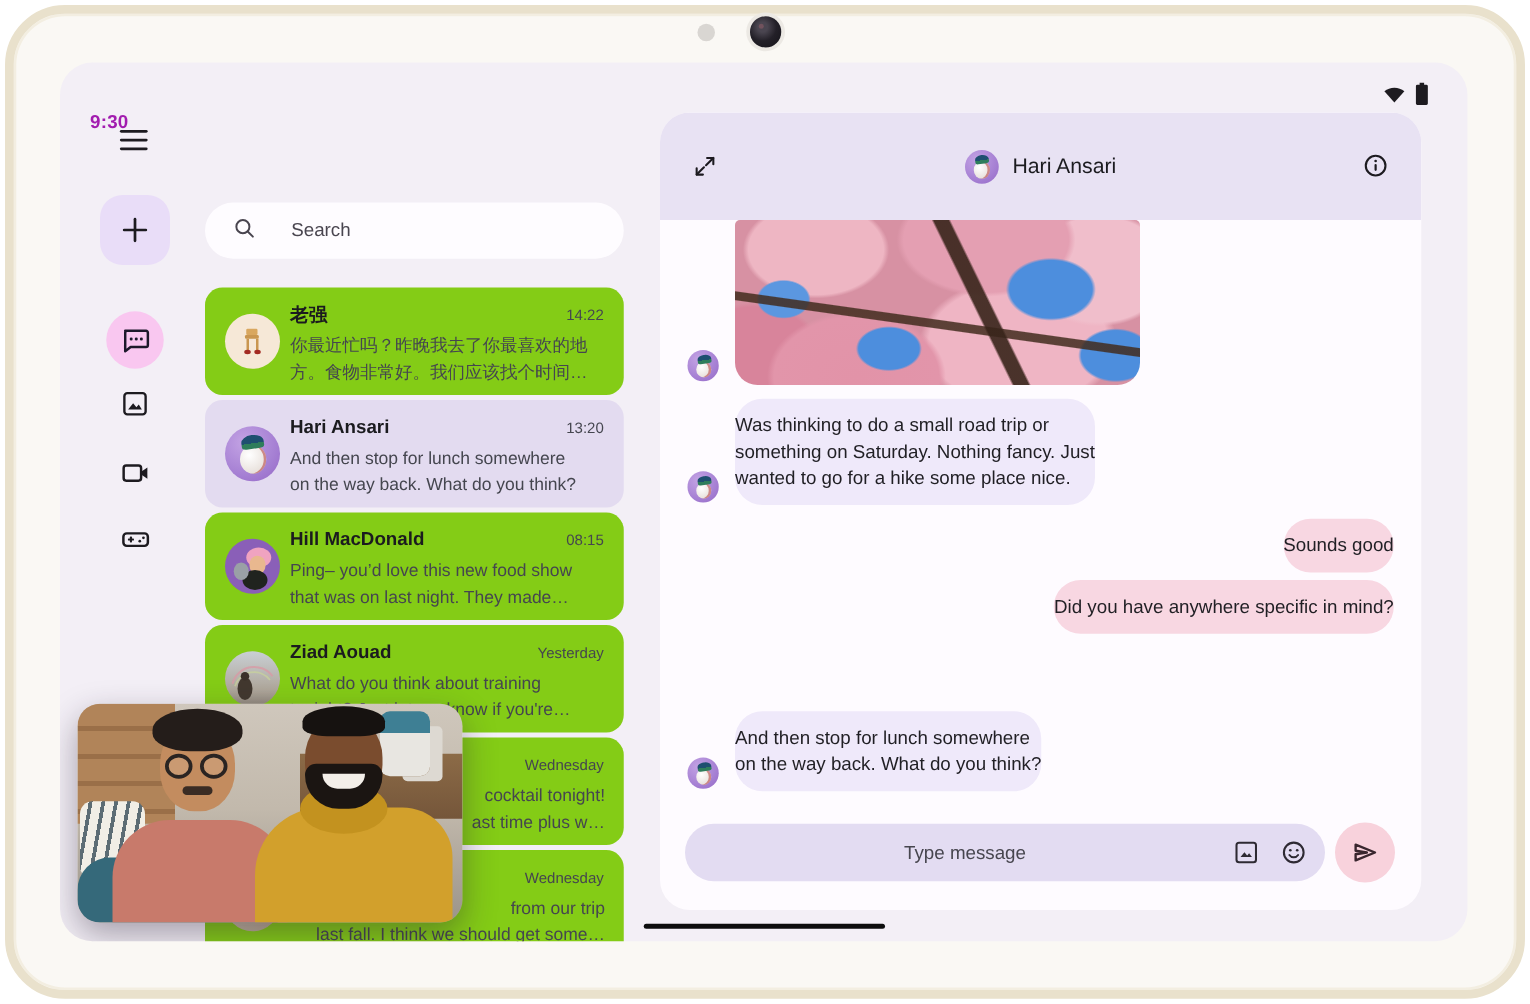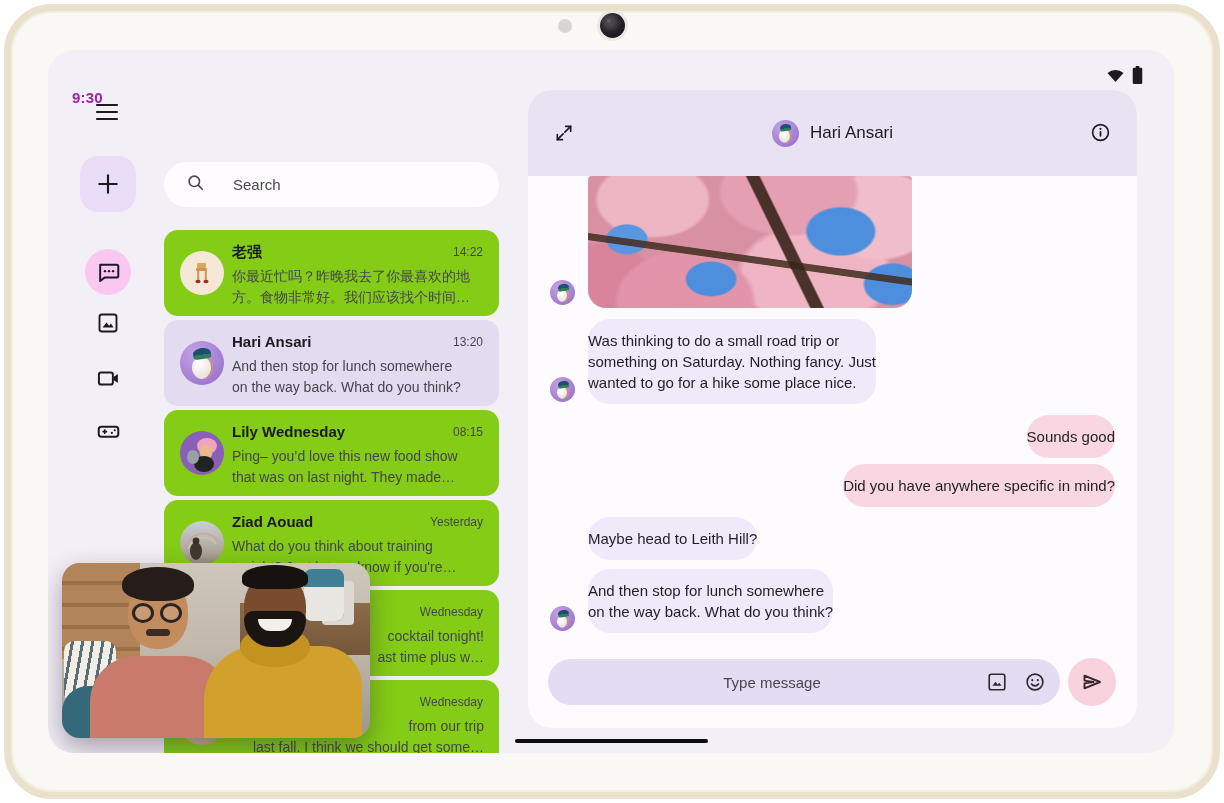--- a/index.html
+++ b/index.html
@@ -255,21 +255,21 @@
         <svg viewBox="0 0 44 44">
             <g>
               <ellipse cx="27" cy="15" rx="10" ry="8" fill="#F0A3C0"></ellipse>
               <ellipse cx="26" cy="21" rx="6.5" ry="7.5" fill="#E9B88F"></ellipse>
               <ellipse cx="24" cy="33" rx="10" ry="8" fill="#20231f"></ellipse>
               <ellipse cx="13" cy="26" rx="6" ry="7" fill="#9AA0A6"></ellipse>
               <path d="M9 20l2.5 4 2.5-4Z" fill="#9AA0A6"></path>
             </g>
           </svg>
       </div>
-      <div class="nm">Lily Wednesday</div>
+      <div class="nm">Hill MacDonald</div>
       <div class="tm">08:15</div>
       <div class="pv">Ping– you’d love this new food show
 that was on last night. They made…</div>
     </div>
 
     <div class="conv" style="top:450px">
       <div class="av" style="background:linear-gradient(180deg,#C9CFD4 0%,#AFa79b 70%,#8E867B 100%)">
         <svg viewBox="0 0 44 44">
             <g>
               <path d="M6 26a18 18 0 0 1 32-6" fill="none" stroke="#D89AA5" stroke-width="1.6" opacity=".8"></path>
@@ -332,21 +332,20 @@
       <div class="msg-image"></div>
       <div class="msg-av avatar-baseball" style="top:190px"></div>
 
       <div class="bubble in" style="left:60px; top:229px;">Was thinking to do a small road trip or
 something on Saturday. Nothing fancy. Just
 wanted to go for a hike some place nice.</div>
       <div class="msg-av avatar-baseball" style="top:287px"></div>
 
       <div class="bubble out" style="right:22px; top:374px;">Did you have anywhere specific in mind?</div>
       <div class="bubble out" style="right:22px; top:325px;">Sounds good</div>
-      <div class="bubble in" style="left:60px; top:427px; white-space:nowrap;">Maybe head to Leith Hill?</div>
       <div class="bubble in" style="left:60px; top:479px;">And then stop for lunch somewhere
 on the way back. What do you think?</div>
       <div class="msg-av avatar-baseball" style="top:516px"></div>
 
       <div class="composer">
         <input type="text" readonly="" placeholder="Type message" style="">
         <span class="cico">
           <svg width="22" height="22" viewBox="0 0 24 24">
               <rect x="3.5" y="3.5" width="17" height="17" rx="2.2" fill="none" stroke="#2E2A33" stroke-width="1.8"></rect>
               <path d="M7 16l3.4-4.2 2.4 2.9 1.7-2 2.5 3.3Z" fill="#2E2A33"></path>

